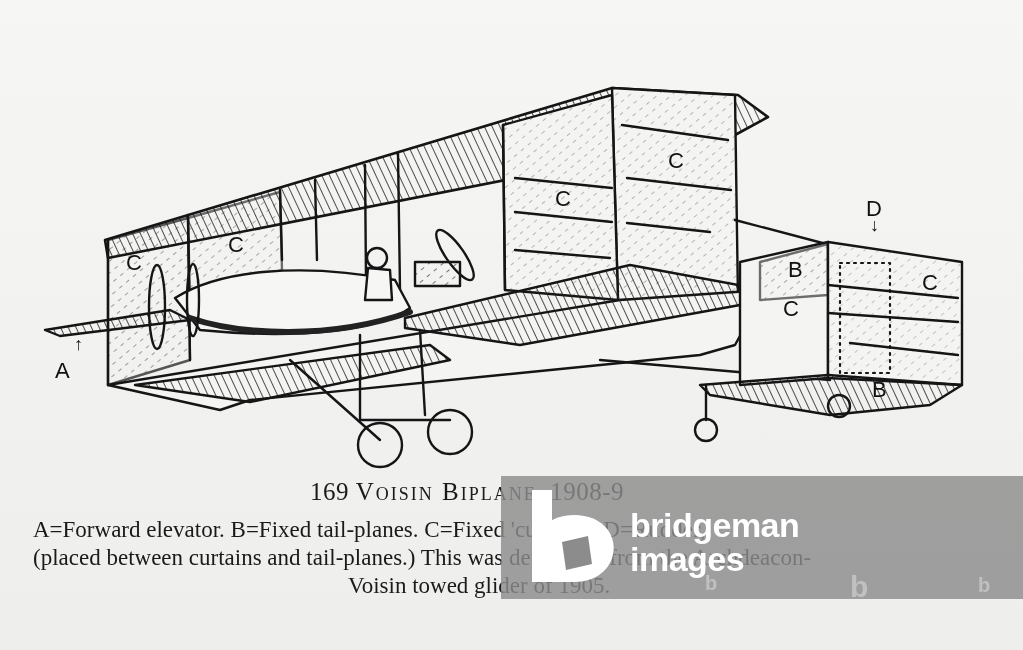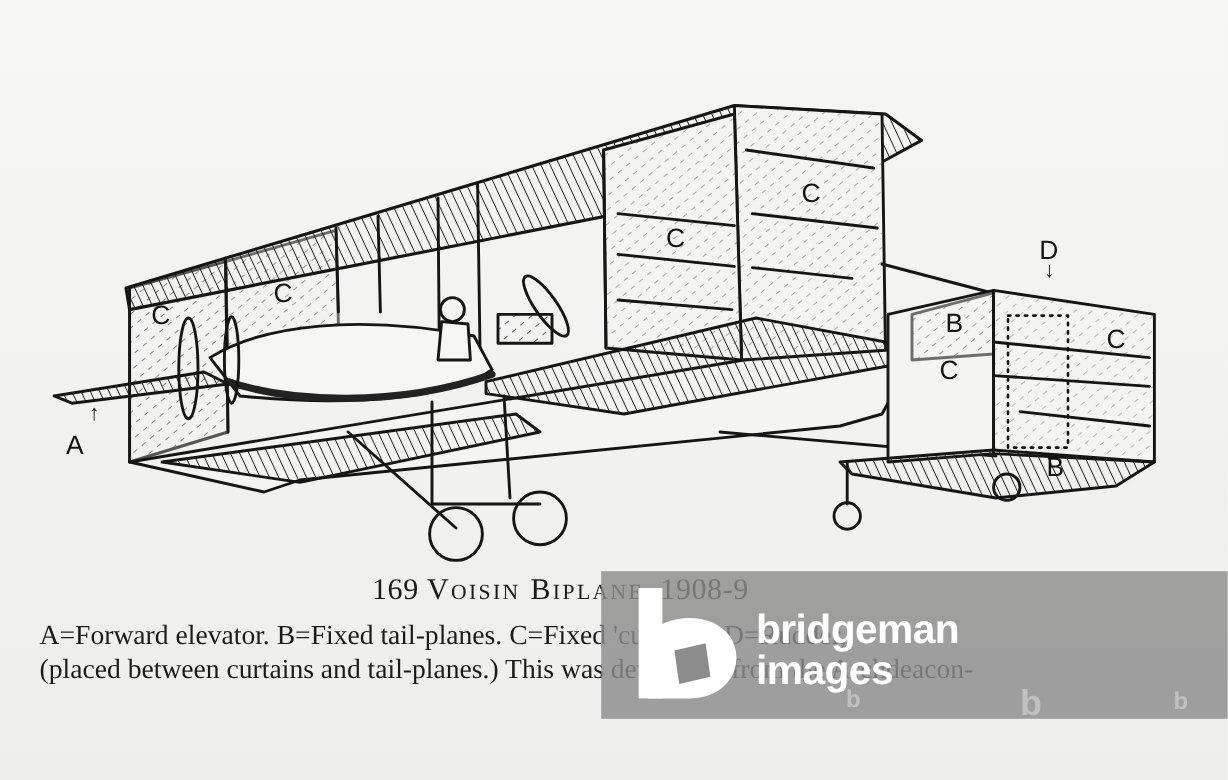--- a/index.html
+++ b/index.html
@@ -114,20 +114,21 @@
   <span class="label" style="left:872px;top:377px;">B</span>
   <span class="label" style="left:866px;top:196px;">D</span>
   <span class="label" style="left:870px;top:215px;font-size:18px;">↓</span>
 
   <div class="caption-title">
     <span>169</span>
     <span class="sc">Voisin Biplane</span><span>, 1908-9</span>
   </div>
   <div class="caption-line" style="left:33px;top:517px;">A=Forward elevator.   B=Fixed tail-planes.   C=Fixed 'curtains'.   D=Rudder,</div>
   <div class="caption-line" style="left:33px;top:545px;">(placed between curtains and tail-planes.)  This was developed from the Archdeacon-</div>
+  <div class="caption-line" style="left:348px;top:573px;">Voisin towed glider of 1905.</div>
 
   <div class="overlay"></div>
   <svg class="wm-b" width="84" height="94" viewBox="0 0 84 94">
     <rect x="0" y="0" width="20" height="92" fill="#fff"></rect>
     <path d="M8,40 C20,22 60,18 76,40 C90,60 78,92 42,92 L8,92 Z" fill="#fff"></path>
     <polygon points="30,52 56,46 60,74 34,80" fill="#8c8c8c"></polygon>
   </svg>
   <div class="wm-text" style="top:508px;">bridgeman</div>
   <div class="wm-text" style="top:542px;">images</div>
   <span class="wm-small" style="left:705px;top:572px;">b</span>

